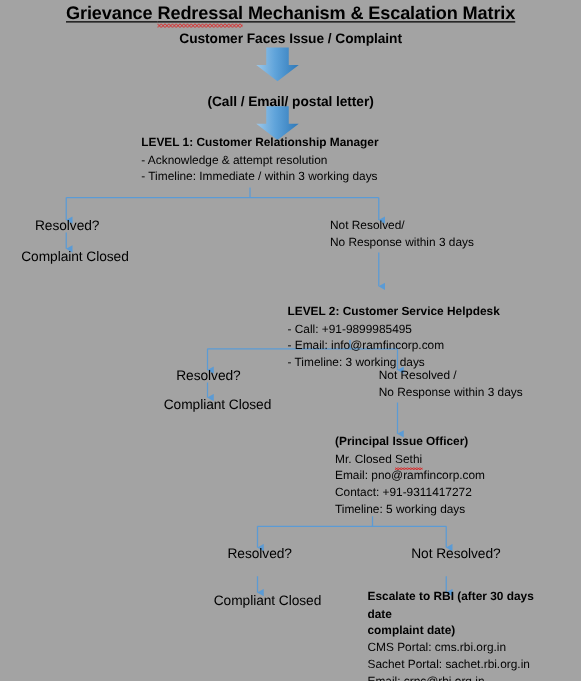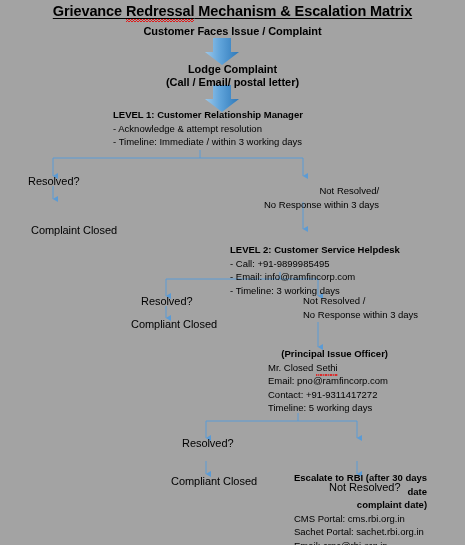--- a/index.html
+++ b/index.html
@@ -28,21 +28,21 @@
     pointer-events: none;
   }
   
   .tx {
     position: absolute;
     white-space: nowrap;
     line-height: 13px;
     font-size: 11px;
     letter-spacing: -0.05px;
   }
-  .b { font-weight: bold; text-align: right; }
+  .b { font-weight: bold; }
   .center { text-align: center; }
 
   
   #title {
     position: absolute;
     left: 0;
     top: 2px;
     width: 465px;
     text-align: center;
     font-size: 14.5px;
@@ -137,33 +137,32 @@
       <path d="M213,85 L231,85 L231,99 L239,99 L222,112 L205,99 L213,99 Z" fill="url(#bigGrad)"></path>
     </g>
   </svg>
 
   <div id="title">
     <span class="u"><span>Grievance </span></span><span class="u sq"><span>Redressal</span></span><span class="u"><span> Mechanism &amp; Escalation Matrix</span></span>
   </div>
 
   <div class="tx b center" style="left:0; top:25px; width:465px;">Customer Faces Issue / Complaint</div>
 
-  <div class="tx b center" style="left:0; top:63px; width:465px;">Lodge Complaint</div>
   <div class="tx b center" style="left:0; top:76px; width:465px;">(Call / Email/ postal letter)</div>
 
   <div class="blk" style="left:113px; top:108px;">
     <div class="b">LEVEL 1: Customer Relationship Manager</div>
     <div>- Acknowledge &amp; attempt resolution</div>
     <div>- Timeline: Immediate / within 3 working days</div>
   </div>
 
   <div class="tx" style="left:28px; top:175px;">Resolved?</div>
-  <div class="tx" style="left:31px; top:200px;margin-top:24px;">Complaint Closed</div>
-
-  <div class="blk" style="left:264px; top:184px;text-align:right;">
+  <div class="tx" style="left:17px; top:200px;">Complaint Closed</div>
+
+  <div class="blk" style="left:264px; top:174px;">
     <div>Not Resolved/</div>
     <div>No Response within 3 days</div>
   </div>
 
   <div class="blk" style="left:230px; top:243px;">
     <div class="b">LEVEL 2: Customer Service Helpdesk</div>
     <div>- Call: +91-9899985495</div>
     <div>- Email: info@ramfincorp.com</div>
     <div>- Timeline: 3 working days</div>
   </div>
@@ -179,21 +178,21 @@
   <div class="blk" style="left:268px; top:347px;">
     <div class="b">(Principal Issue Officer)</div>
     <div><span>Mr. Closed </span><span class="sq sq-sm">Sethi</span></div>
     <div>Email: pno@ramfincorp.com</div>
     <div>Contact: +91-9311417272</div>
     <div>Timeline: 5 working days</div>
   </div>
 
   <div class="tx" style="left:182px; top:437px;">Resolved?</div>
   <div class="tx" style="left:171px; top:475px;">Compliant Closed</div>
-  <div class="tx" style="left:329px; top:437px;margin-top:44px;">Not Resolved?</div>
+  <div class="tx" style="left:329px; top:437px;">Not Resolved?</div>
 
   <div class="blk" style="left:294px; top:471px;">
     <div class="b">Escalate to RBI (after 30 days</div>
     <div class="b">date</div>
     <div class="b">complaint date)</div>
     <div>CMS Portal: cms.rbi.org.in</div>
     <div>Sachet Portal: sachet.rbi.org.in</div>
     <div>Email: crpc@rbi.org.in</div>
   </div>
 

